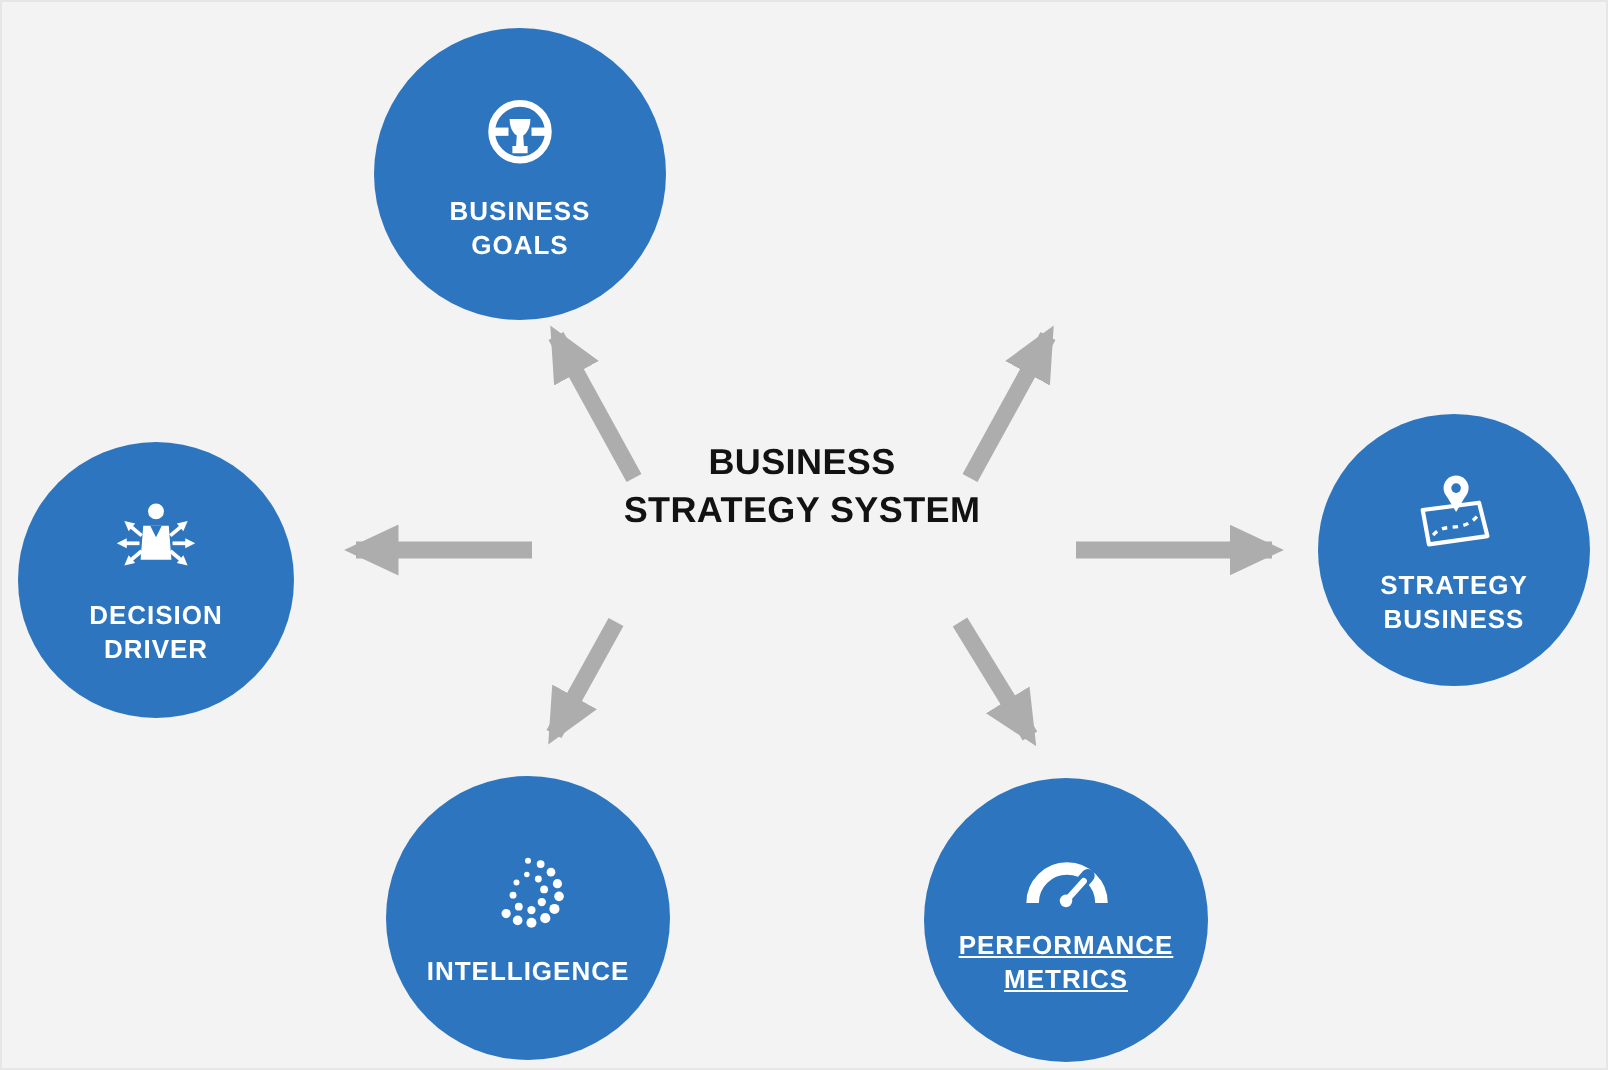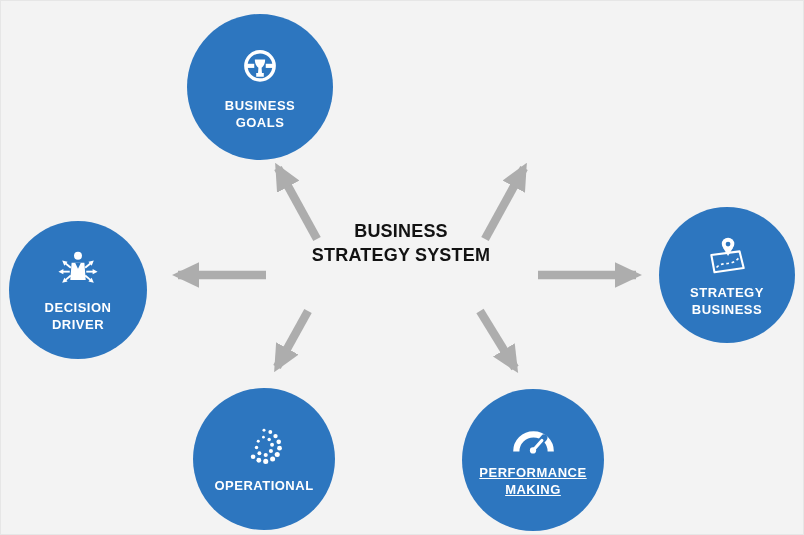--- a/index.html
+++ b/index.html
@@ -143,32 +143,32 @@
           <circle cx="27" cy="18" r="1.7"></circle>
             <circle cx="26" cy="23.5" r="1.8"></circle>
           <circle cx="21.5" cy="27" r="1.8"></circle>
             <circle cx="16" cy="25.5" r="1.7"></circle>
           <circle cx="13.5" cy="20.5" r="1.5"></circle>
             <circle cx="15" cy="15" r="1.3"></circle>
         </g>
       </svg>
     </span>
     <div class="lbl">
-      <div>OPERATIONAL</div>
+      <div>INTELLIGENCE</div>
     </div>
   </div>
 
   <div class="node n-performance-metrics">
     <span class="icon">
       <svg width="48" height="34" viewBox="0 0 46 32">
         <path class="st" d="M7,27 A16.5,16.5 0 0 1 40,27" stroke-width="6"></path>
         <line class="blln" x1="23" y1="26" x2="33.5" y2="14" stroke-width="6.5" stroke-linecap="round"></line>
         <line class="st" x1="23" y1="26" x2="31.5" y2="16.5" stroke="#fff" stroke-width="3" stroke-linecap="round"></line>
         <circle class="fl" cx="23" cy="26" r="3"></circle>
       </svg>
     </span>
     <div class="lbl">
       <div>PERFORMANCE</div>
-      <div>MAKING</div>
+      <div>METRICS</div>
     </div>
   </div>
 
 </div>
 
 </body></html>

